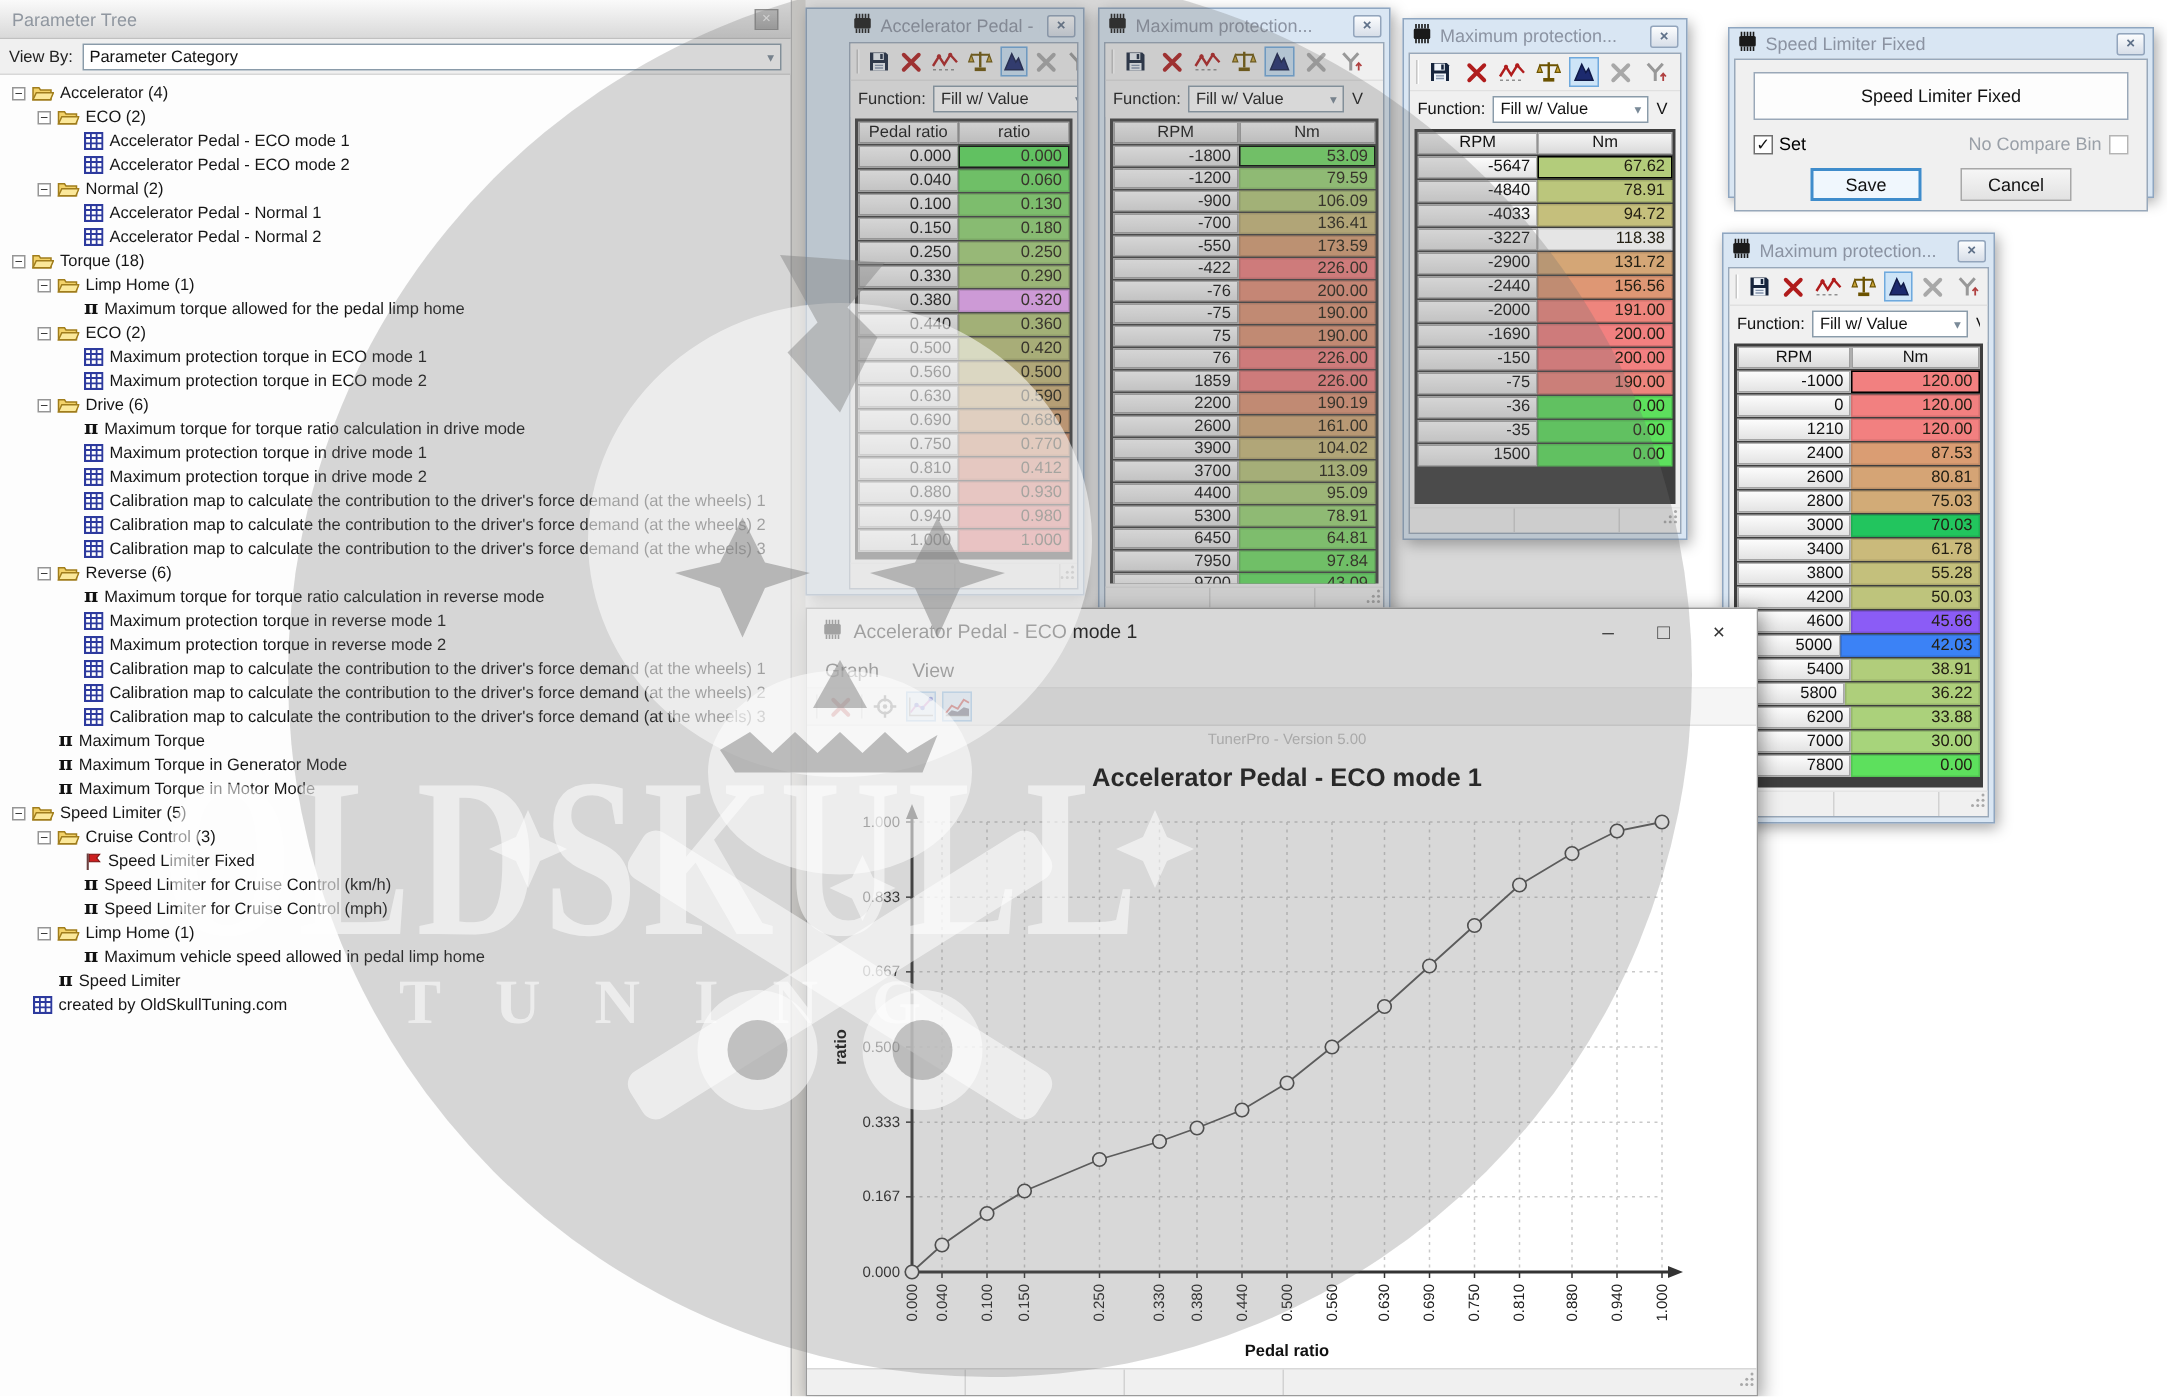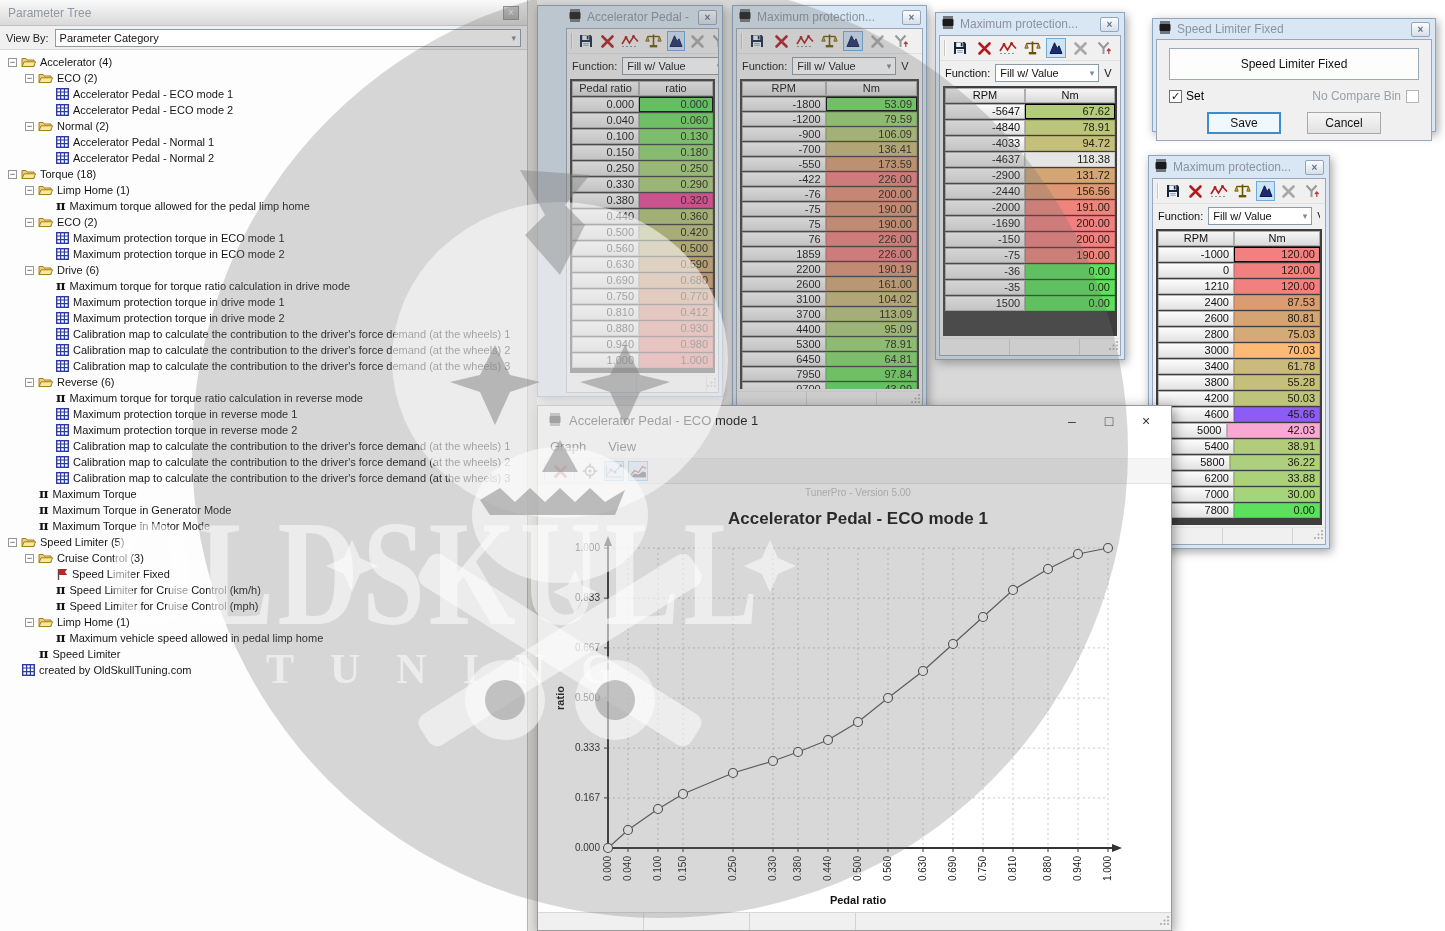--- a/index.html
+++ b/index.html
@@ -538,21 +538,21 @@
             <div class="t-row">
               <div class="t-key" style="width:78px;height:15px;line-height:13px">0.250</div>
               <div class="t-val" style="width:86px;height:15px;line-height:13px;background:rgb(167,212,123)">0.250</div>
             </div>
             <div class="t-row">
               <div class="t-key" style="width:78px;height:15px;line-height:13px">0.330</div>
               <div class="t-val" style="width:86px;height:15px;line-height:13px;background:rgb(172,208,123)">0.290</div>
             </div>
             <div class="t-row">
               <div class="t-key" style="width:78px;height:15px;line-height:13px">0.380</div>
-              <div class="t-val" style="width:86px;height:15px;line-height:13px;background:#ec4899">0.320</div>
+              <div class="t-val" style="width:86px;height:15px;line-height:13px;background:#f0abfc">0.320</div>
             </div>
             <div class="t-row">
               <div class="t-key" style="width:78px;height:15px;line-height:13px">0.440</div>
               <div class="t-val" style="width:86px;height:15px;line-height:13px;background:rgb(182,201,123)">0.360</div>
             </div>
             <div class="t-row">
               <div class="t-key" style="width:78px;height:15px;line-height:13px">0.500</div>
               <div class="t-val" style="width:86px;height:15px;line-height:13px;background:rgb(190,196,124)">0.420</div>
             </div>
             <div class="t-row">
@@ -731,21 +731,21 @@
             </div>
             <div class="t-row">
               <div class="t-key" style="width:86px;height:14px;line-height:12px">2200</div>
               <div class="t-val" style="width:94px;height:14px;line-height:12px;background:rgb(224,148,117)">190.19</div>
             </div>
             <div class="t-row">
               <div class="t-key" style="width:86px;height:14px;line-height:12px">2600</div>
               <div class="t-val" style="width:94px;height:14px;line-height:12px;background:rgb(212,168,118)">161.00</div>
             </div>
             <div class="t-row">
-              <div class="t-key" style="width:86px;height:14px;line-height:12px">3100</div>
+              <div class="t-key" style="width:86px;height:14px;line-height:12px">3900</div>
               <div class="t-val" style="width:94px;height:14px;line-height:12px;background:rgb(202,187,124)">104.02</div>
             </div>
             <div class="t-row">
               <div class="t-key" style="width:86px;height:14px;line-height:12px">3700</div>
               <div class="t-val" style="width:94px;height:14px;line-height:12px;background:rgb(186,198,124)">113.09</div>
             </div>
             <div class="t-row">
               <div class="t-key" style="width:86px;height:14px;line-height:12px">4400</div>
               <div class="t-val" style="width:94px;height:14px;line-height:12px;background:rgb(173,208,123)">95.09</div>
             </div>
@@ -869,21 +869,21 @@
             </div>
             <div class="t-row">
               <div class="t-key" style="width:82px;height:15px;line-height:13px">-4840</div>
               <div class="t-val" style="width:92px;height:15px;line-height:13px;background:rgb(187,198,124)">78.91</div>
             </div>
             <div class="t-row">
               <div class="t-key" style="width:82px;height:15px;line-height:13px">-4033</div>
               <div class="t-val" style="width:92px;height:15px;line-height:13px;background:rgb(197,191,124)">94.72</div>
             </div>
             <div class="t-row">
-              <div class="t-key" style="width:82px;height:15px;line-height:13px">-4637</div>
+              <div class="t-key" style="width:82px;height:15px;line-height:13px">-3227</div>
               <div class="t-val" style="width:92px;height:15px;line-height:13px;background:#e5e5e5">118.38</div>
             </div>
             <div class="t-row">
               <div class="t-key" style="width:82px;height:15px;line-height:13px">-2900</div>
               <div class="t-val" style="width:92px;height:15px;line-height:13px;background:rgb(212,166,118)">131.72</div>
             </div>
             <div class="t-row">
               <div class="t-key" style="width:82px;height:15px;line-height:13px">-2440</div>
               <div class="t-val" style="width:92px;height:15px;line-height:13px;background:rgb(222,151,116)">156.56</div>
             </div>
@@ -1032,41 +1032,41 @@
             <div class="t-row">
               <div class="t-key" style="width:76px;height:15px;line-height:13px">2600</div>
               <div class="t-val" style="width:86px;height:15px;line-height:13px;background:rgb(213,164,117)">80.81</div>
             </div>
             <div class="t-row">
               <div class="t-key" style="width:76px;height:15px;line-height:13px">2800</div>
               <div class="t-val" style="width:86px;height:15px;line-height:13px;background:rgb(210,171,119)">75.03</div>
             </div>
             <div class="t-row">
               <div class="t-key" style="width:76px;height:15px;line-height:13px">3000</div>
-              <div class="t-val" style="width:86px;height:15px;line-height:13px;background:#fdba74">70.03</div>
+              <div class="t-val" style="width:86px;height:15px;line-height:13px;background:#22c55e">70.03</div>
             </div>
             <div class="t-row">
               <div class="t-key" style="width:76px;height:15px;line-height:13px">3400</div>
               <div class="t-val" style="width:86px;height:15px;line-height:13px;background:rgb(202,186,123)">61.78</div>
             </div>
             <div class="t-row">
               <div class="t-key" style="width:76px;height:15px;line-height:13px">3800</div>
               <div class="t-val" style="width:86px;height:15px;line-height:13px;background:rgb(196,192,124)">55.28</div>
             </div>
             <div class="t-row">
               <div class="t-key" style="width:76px;height:15px;line-height:13px">4200</div>
               <div class="t-val" style="width:86px;height:15px;line-height:13px;background:rgb(190,196,124)">50.03</div>
             </div>
             <div class="t-row">
               <div class="t-key" style="width:76px;height:15px;line-height:13px">4600</div>
               <div class="t-val" style="width:86px;height:15px;line-height:13px;background:#8b5cf6">45.66</div>
             </div>
             <div class="t-row">
               <div class="t-key" style="width:76px;height:15px;line-height:13px">5000</div>
-              <div class="t-val" style="width:104px;height:15px;line-height:13px;background:#f9a8d4">42.03</div>
+              <div class="t-val" style="width:104px;height:15px;line-height:13px;background:#3b82f6">42.03</div>
             </div>
             <div class="t-row">
               <div class="t-key" style="width:76px;height:15px;line-height:13px">5400</div>
               <div class="t-val" style="width:86px;height:15px;line-height:13px;background:rgb(177,205,123)">38.91</div>
             </div>
             <div class="t-row">
               <div class="t-key" style="width:76px;height:15px;line-height:13px">5800</div>
               <div class="t-val" style="width:96px;height:15px;line-height:13px;background:rgb(174,207,123)">36.22</div>
             </div>
             <div class="t-row">

